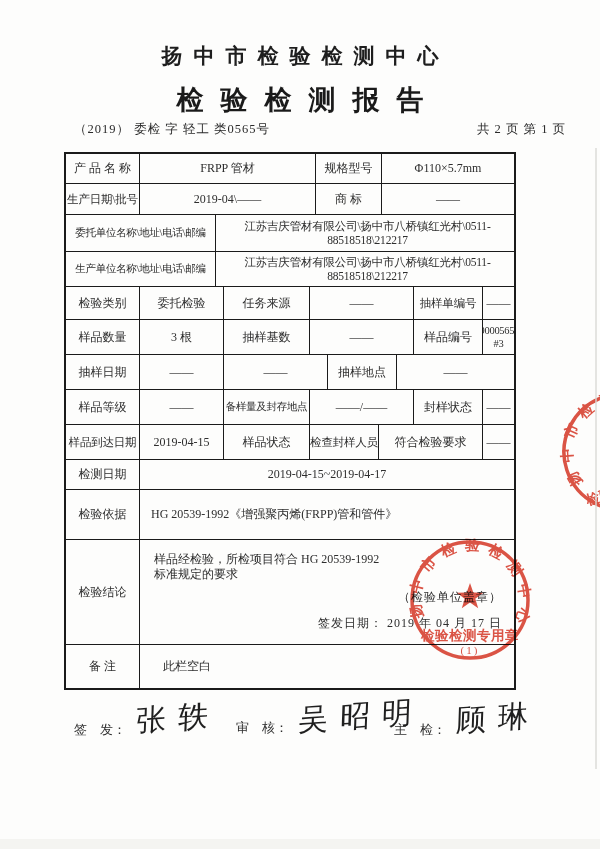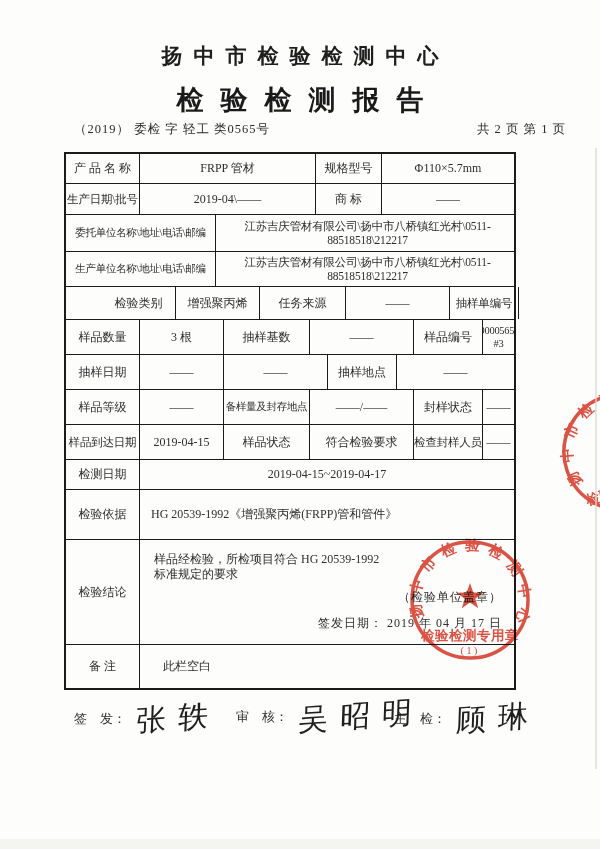--- a/index.html
+++ b/index.html
@@ -39,29 +39,29 @@
   .left{justify-content:flex-start;text-align:center;padding-left:11px;padding-right:6px;}
   .w74{width:74px;flex:none;}
   .w84{width:84px;flex:none;}
   .w86{width:86px;flex:none;}
   .w104{width:104px;flex:none;}
   .w69{width:69px;flex:none;}
   .w176{width:176px;flex:none;}
   .w66{width:66px;flex:none;}
   .w150{width:150px;flex:none;}
   .hr30{height:30px;} .hr31{height:31px;} .hr37{height:37px;} .hr35{height:35px;}
-  .hr33{height:33px;padding-left:36px;} .hr50{height:50px;} .hr105{height:105px;} .hr43{height:43px;gap:12px;}
+  .hr33{height:33px;} .hr50{height:50px;} .hr105{height:105px;} .hr43{height:43px;gap:12px;}
   .fs10{font-size:10.5px;letter-spacing:-0.3px;}
   .fs11{font-size:11.5px;letter-spacing:-0.2px;}
   .conclusion-cell{position:relative;display:block;}
   .concl-text{position:absolute;top:12px;left:14px;right:120px;text-align:left;font-size:12px;}
   .seal-note{position:absolute;top:50px;right:12px;font-size:12px;letter-spacing:1px;}
   .issue-line{position:absolute;top:76px;right:12px;font-size:12px;letter-spacing:1px;}
   
-  .sig-group{position:absolute;display:flex;align-items:center;}
+  .sig-group{position:absolute;display:flex;align-items:flex-end;}
   .sig-label{font-size:13px;color:#2e2e2e;white-space:nowrap;}
   .sig-name{
     font-size:30px;color:#1f1f1f;letter-spacing:12px;white-space:nowrap;
     transform:rotate(-4deg) skewX(-6deg);margin-left:10px;font-weight:500;
   }
   .sg1{left:74px;top:698px;}
   .sg2{left:236px;top:696px;}
   .sg3{left:394px;top:698px;}
   
   .stamp{position:absolute;width:124px;height:124px;opacity:0.88;mix-blend-mode:multiply;pointer-events:none;}
@@ -105,21 +105,21 @@
       <div class="td left fs11">江苏吉庆管材有限公司\扬中市八桥镇红光村\0511-88518518\212217</div>
     </div>
 
     <div class="tr hr35">
       <div class="td w150 fs10">生产单位名称\地址\电话\邮编</div>
       <div class="td left fs11">江苏吉庆管材有限公司\扬中市八桥镇红光村\0511-88518518\212217</div>
     </div>
 
     <div class="tr hr33">
       <div class="td w74">检验类别</div>
-      <div class="td w84">增强聚丙烯</div>
+      <div class="td w84">委托检验</div>
       <div class="td w86">任务来源</div>
       <div class="td w104">——</div>
       <div class="td w69 fs11">抽样单编号</div>
       <div class="td">——</div>
     </div>
 
     <div class="tr hr35">
       <div class="td w74">样品数量</div>
       <div class="td w84">3 根</div>
       <div class="td w86">抽样基数</div>
@@ -142,22 +142,22 @@
       <div class="td w86 fs10">备样量及封存地点</div>
       <div class="td w104">——/——</div>
       <div class="td w69">封样状态</div>
       <div class="td">——</div>
     </div>
 
     <div class="tr hr35">
       <div class="td w74 fs11">样品到达日期</div>
       <div class="td w84">2019-04-15</div>
       <div class="td w86">样品状态</div>
+      <div class="td w69 fs11">检查封样人员</div>
       <div class="td w104">符合检验要求</div>
-      <div class="td w69 fs11">检查封样人员</div>
       <div class="td">——</div>
     </div>
 
     <div class="tr hr30">
       <div class="td w74">检测日期</div>
       <div class="td">2019-04-15~2019-04-17</div>
     </div>
 
     <div class="tr hr50">
       <div class="td w74">检验依据</div>

